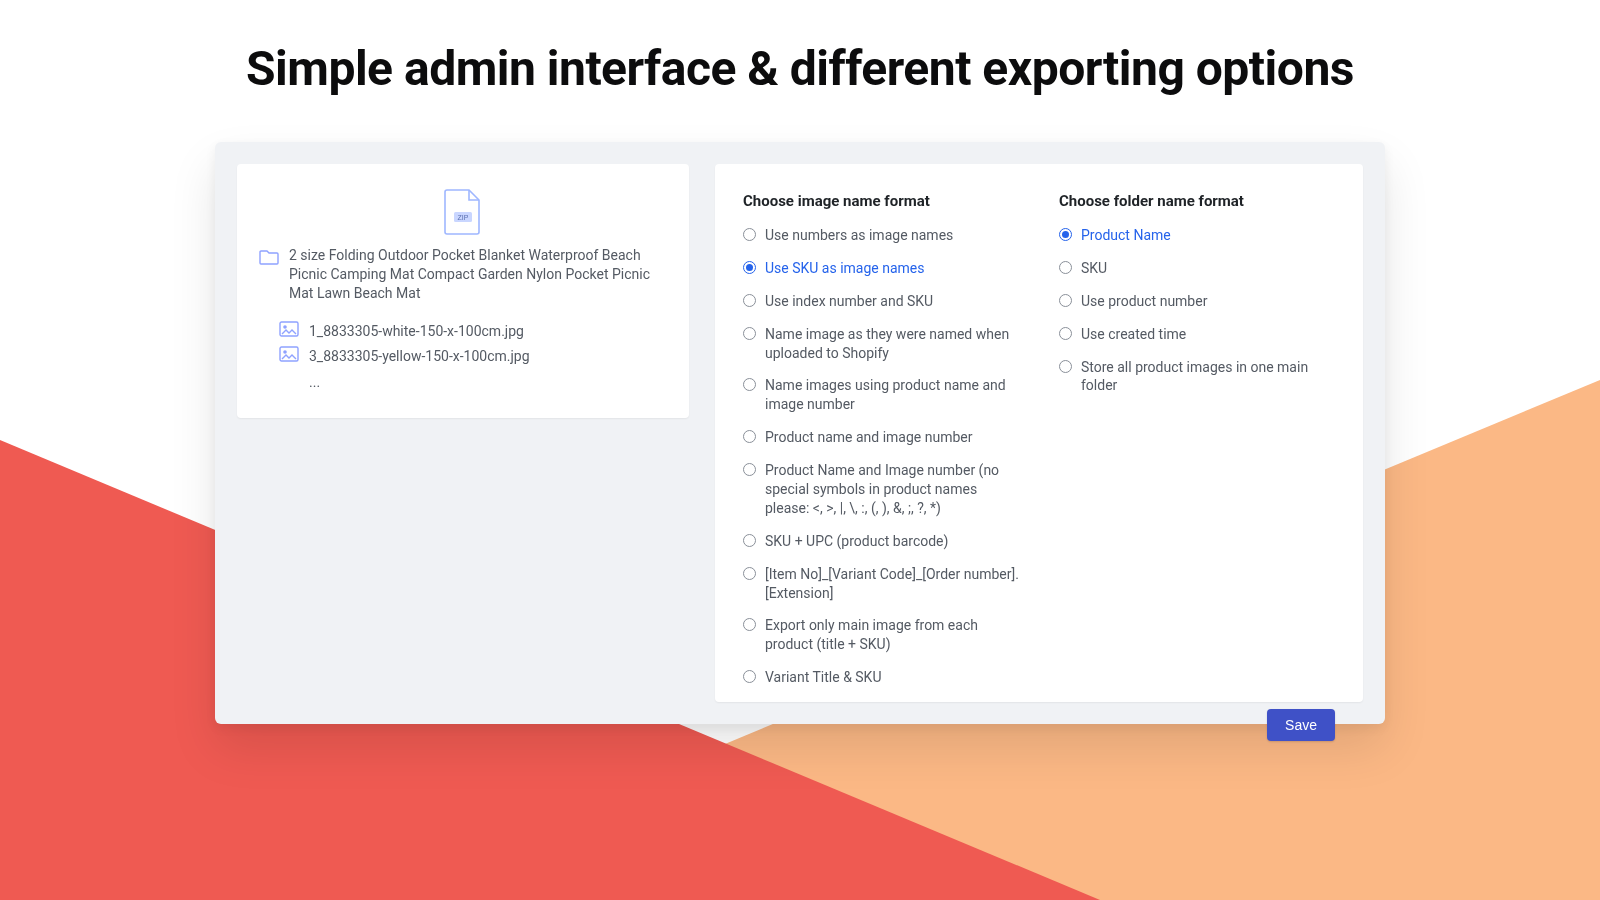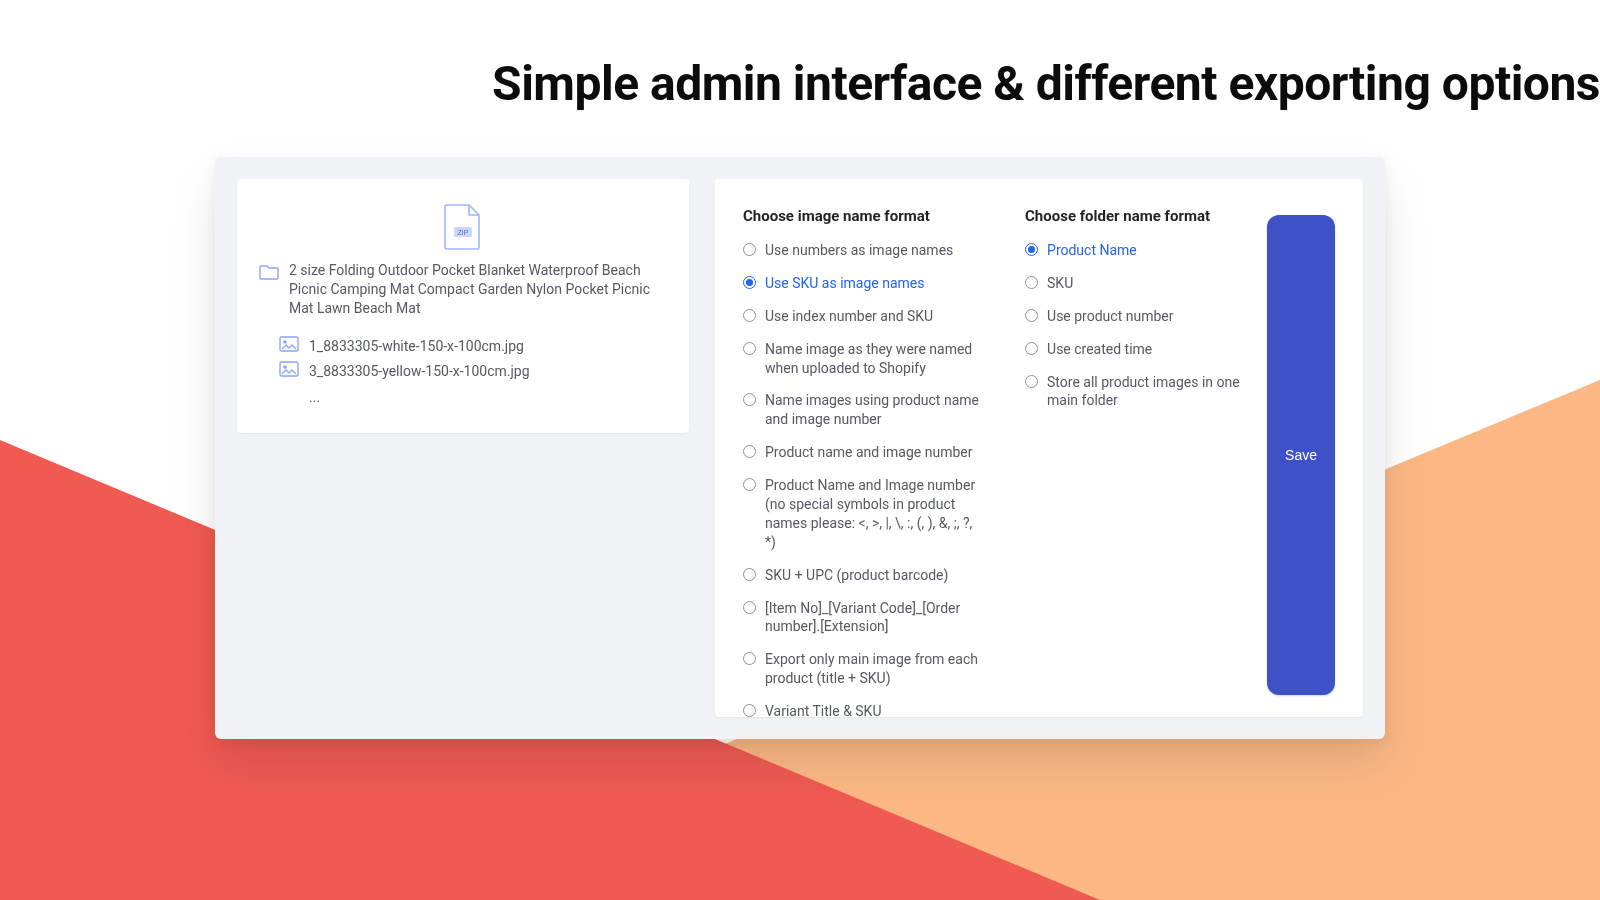--- a/index.html
+++ b/index.html
@@ -6,25 +6,25 @@
   html, body { width: 1600px; height: 900px; overflow: hidden; font-family: -apple-system, BlinkMacSystemFont, "Segoe UI", Roboto, Helvetica, Arial, sans-serif; }
   body { background: #ffffff; position: relative; }
 
   
   .bg-left-tri, .bg-right-tri { position: absolute; bottom: 0; z-index: 0; }
   .bg-left-tri  { left: 0;  width: 0; height: 0; border-bottom: 460px solid #ef5a52; border-right: 1100px solid transparent; }
   .bg-right-tri { right: 0; width: 0; height: 0; border-bottom: 520px solid #fbb885; border-left: 1250px solid transparent; }
 
   .page-title {
     position: relative; z-index: 2;
-    text-align: right;
+    text-align: center;
     font-size: 48px; font-weight: 700;
     letter-spacing: -0.5px;
     color: #0c0c0d;
-    padding: 55px 0 0 0;
+    padding: 40px 0 0 0;
   }
 
   .outer-panel {
     position: relative; z-index: 2;
     width: 1170px;
     margin: 45px auto 0;
     background: #f0f2f5;
     border-radius: 6px;
     box-shadow: 0 24px 48px rgba(0,0,0,.10), 0 4px 12px rgba(0,0,0,.06);
     padding: 22px;
@@ -42,35 +42,35 @@
   
   .preview-card { width: 452px; padding: 24px 22px 20px; align-self: flex-start; }
   .zip-icon { display: block; margin: 0 auto 10px; }
   .folder-row { display: flex; gap: 10px; align-items: flex-start; font-size: 14px; color: #545a63; line-height: 1.35; }
   .folder-row .folder-ic { flex: 0 0 20px; margin-top: 2px; }
   .file-list { margin-top: 18px; padding-left: 20px; }
   .file-row { display: flex; gap: 10px; align-items: flex-start; font-size: 14px; color: #545a63; line-height: 1.55; margin-bottom: 4px; }
   .file-ic { flex: 0 0 20px; }
 
   
-  .settings-card { flex: 1; padding: 28px 28px 22px; display: flex; flex-direction: row; }
+  .settings-card { flex: 1; padding: 28px 28px 22px; display: flex; flex-direction: column; }
   .settings-columns { display: flex; gap: 40px; flex: 1; }
   .col { flex: 1; min-width: 0; }
   .col-heading { font-size: 15px; font-weight: 700; color: #1f2327; margin-bottom: 16px; }
 
   .radio-opt { display: flex; align-items: flex-start; gap: 9px; margin-bottom: 14px; font-size: 14px; color: #545a63; line-height: 1.35; cursor: pointer; justify-content: flex-end; }
   .radio-opt.selected { color: #2563eb; }
   .radio-opt .r-circle { flex: 0 0 13px; width: 13px; height: 13px; border: 1.5px solid #8a9099; border-radius: 50%; margin-top: 2px; position: relative; }
   .radio-opt.selected .r-circle { border-color: #2563eb; }
   .radio-opt.selected .r-circle::after { content:""; position:absolute; inset:2px; background:#2563eb; border-radius:50%; }
   .radio-opt .r-label { flex: 1; }
 
   .save-row { display: flex; justify-content: flex-end; margin-top: 8px; }
   .save-btn {
-    background: #3f51c7; color: #fff; border: none; border-radius: 12px;
+    background: #3f51c7; color: #fff; border: none; border-radius: 4px;
     padding: 8px 18px; font-size: 14px; font-weight: 500; cursor: pointer;
     box-shadow: 0 1px 2px rgba(0,0,0,.15);
   }
 </style>
 </head>
 <body>
 
 <div class="bg-right-tri"></div>
 <div class="bg-left-tri"></div>
 

